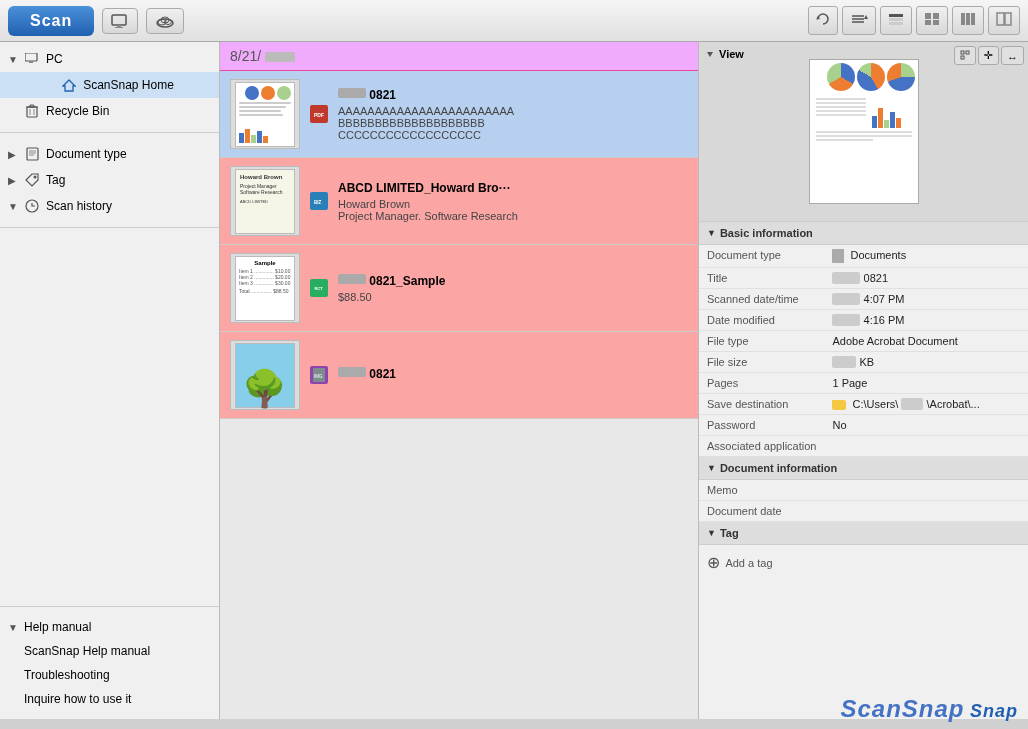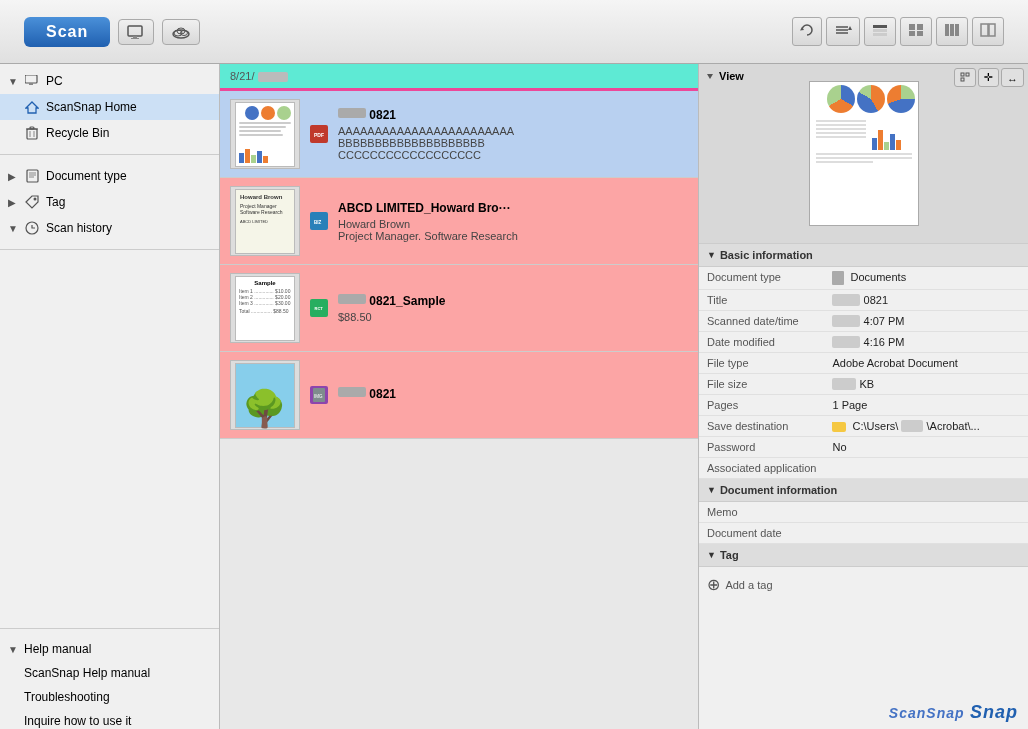--- a/index.html
+++ b/index.html
@@ -1,22 +1,22 @@
 <!DOCTYPE html>
 <html><head>
   <meta charset="utf-8">
   <style>
     * { box-sizing: border-box; margin: 0; padding: 0; }
     body { font-family: 'Segoe UI', Arial, sans-serif; font-size: 12px; background: #d0d0d0; width: 1028px; height: 729px; overflow: hidden; }
 
     
     #toolbar {
-      display: flex; align-items: center; height: 64px;
+      display: flex; align-items: center; height: 42px;
       background: linear-gradient(to bottom, #f5f5f5, #e0e0e0);
-      border-bottom: 1px solid #aaa; padding: 0 24px; gap: 8px;
+      border-bottom: 1px solid #aaa; padding: 0 8px; gap: 8px;
     }
     #scan-btn {
       background: linear-gradient(to bottom, #4a90d9, #2060b0);
       color: white; font-weight: bold; font-size: 16px;
       border: none; border-radius: 6px; padding: 6px 22px;
       cursor: pointer; letter-spacing: 1px;
     }
     .toolbar-icon-btn {
       background: linear-gradient(to bottom, #f0f0f0, #d8d8d8);
       border: 1px solid #aaa; border-radius: 4px;
@@ -45,39 +45,39 @@
       width: 220px; min-width: 220px;
       background: #f0f0f0; border-right: 1px solid #bbb;
       display: flex; flex-direction: column;
       overflow-y: auto;
     }
     .sidebar-section { padding: 4px 0; }
     .sidebar-item {
       display: flex; align-items: center; padding: 5px 8px;
       cursor: pointer; gap: 6px; font-size: 12px;
     }
-    .sidebar-item.active { background: #cce0f5; }
+    .sidebar-item.active { background: #cce0f5; justify-content: center; }
     .sidebar-item .arrow { color: #555; font-size: 10px; width: 10px; }
     .sidebar-icon { width: 16px; height: 16px; display: inline-flex; align-items: center; justify-content: center; }
     .sidebar-sub { padding-left: 24px; }
 
     .sidebar-divider { height: 1px; background: #ccc; margin: 4px 0; }
 
     .sidebar-bottom {
       margin-top: auto; border-top: 1px solid #ccc; padding: 8px 0;
     }
 
     
     #content {
       flex: 1; display: flex; flex-direction: column;
       background: #e8e8e8; overflow: hidden;
     }
     #content-header {
-      padding: 6px 10px; font-size: 11px; color: #555;
-      background: #5eead4; border-bottom: 3px solid #ec4899;
+      padding: 6px 10px; font-size: 14px; color: #555;
+      background: #f0abfc; border-bottom: 1px solid #ec4899;
     }
     #doc-list { overflow-y: auto; flex: 1; }
     .doc-item {
       display: flex; align-items: center; padding: 8px 10px;
       border-bottom: 1px solid #ccc; cursor: pointer; gap: 10px;
       background: #fca5a5; min-height: 85px;
     }
     .doc-item.selected { background: #b8d0f0; }
     .doc-thumb {
       width: 70px; height: 70px; min-width: 70px;
@@ -600,15 +600,15 @@
       <button class="add-tag-btn">
         <span style="font-size:16px;color:#555;line-height:1">⊕</span>
         <span>Add a tag</span>
       </button>
     </div>
 
   </div>
 </div>
 
 <div id="footer">
-  <span style="color:#4472c4;font-weight:bold;font-size:14px">ScanSnap</span>
+  <span style="color:#4472c4;font-weight:bold;font-size:24px">ScanSnap</span>
   <span style="color:#2060b0;font-style:italic;font-weight:bold;font-size:18px">Snap</span>
 </div>
 
 </body></html>

